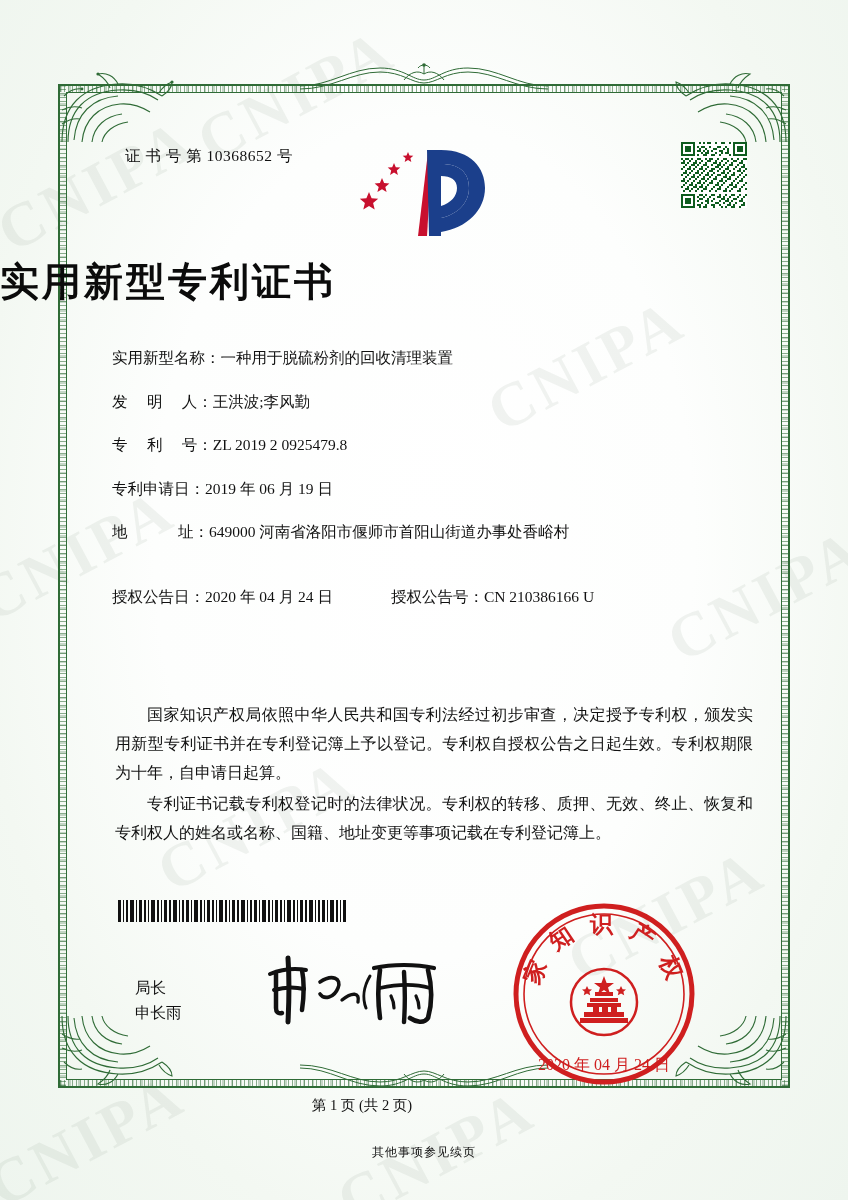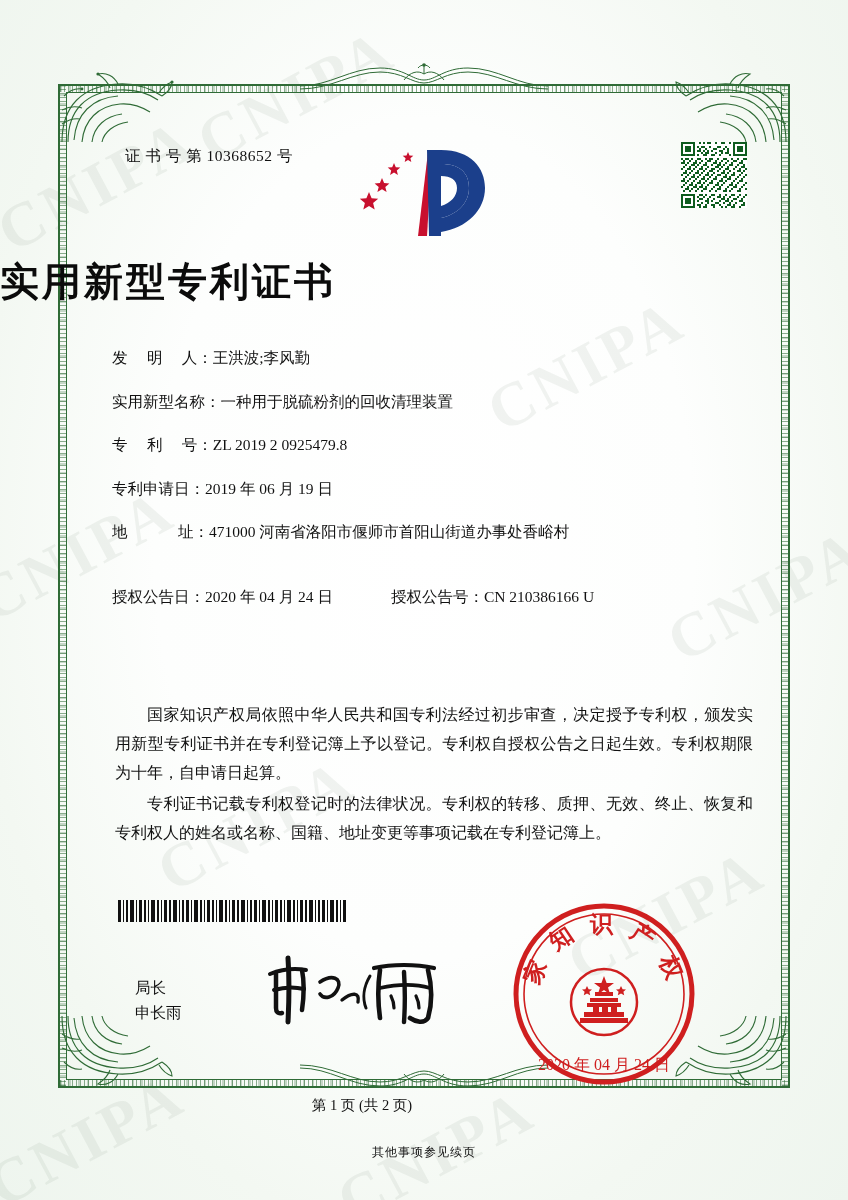--- a/index.html
+++ b/index.html
@@ -663,38 +663,38 @@
 
       <path d="M72 10 L86 10 C116 10 130 28 130 48 C130 70 112 88 86 92 L86 78 C104 74 114 62 114 48 C114 32 104 24 86 24 L86 96 L74 96 Z" fill="#1b3f8b"></path>
       <path d="M86 24 C104 24 114 32 114 48 C114 62 104 74 86 78 L86 66 C96 63 102 56 102 48 C102 40 96 36 86 36 Z" fill="#1b3f8b"></path>
     </svg>
   </div>
 
   <div class="doc-title">实用新型专利证书</div>
 
   <div class="fields">
     <div class="field-row">
+      <span class="f-label">实用新型名称：</span>
+      <span class="f-value">一种用于脱硫粉剂的回收清理装置</span>
+    </div>
+    <div class="field-row">
       <span class="f-label">发　 明　 人：</span>
       <span class="f-value">王洪波;李风勤</span>
-    </div>
-    <div class="field-row">
-      <span class="f-label">实用新型名称：</span>
-      <span class="f-value">一种用于脱硫粉剂的回收清理装置</span>
     </div>
     <div class="field-row">
       <span class="f-label">专　 利　 号：</span>
       <span class="f-value">ZL 2019 2 0925479.8</span>
     </div>
     <div class="field-row">
       <span class="f-label">专利申请日：</span>
       <span class="f-value">2019 年 06 月 19 日</span>
     </div>
     <div class="field-row">
       <span class="f-label">地　　　 址：</span>
-      <span class="f-value">471000 河南省洛阳市偃师市首阳山街道办事处香峪村</span>
+      <span class="f-value">649000 河南省洛阳市偃师市首阳山街道办事处香峪村</span>
     </div>
     <div class="field-row inline2">
       <span class="f-label">授权公告日：</span>
       <span class="f-value">2020 年 04 月 24 日</span>
       <span class="gap-between"></span>
       <span class="f-label">授权公告号：</span>
       <span class="f-value">CN 210386166 U</span>
     </div>
   </div>
 

